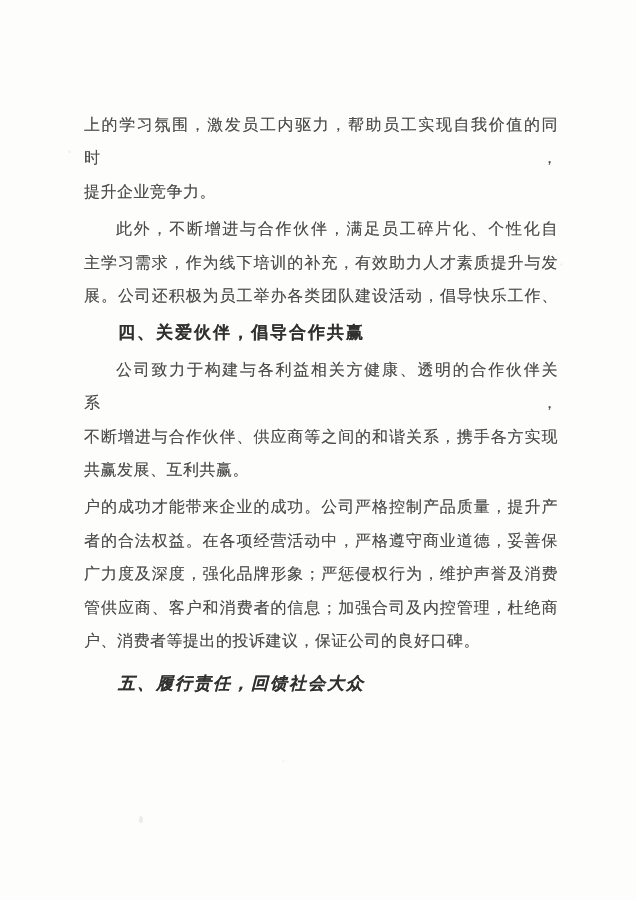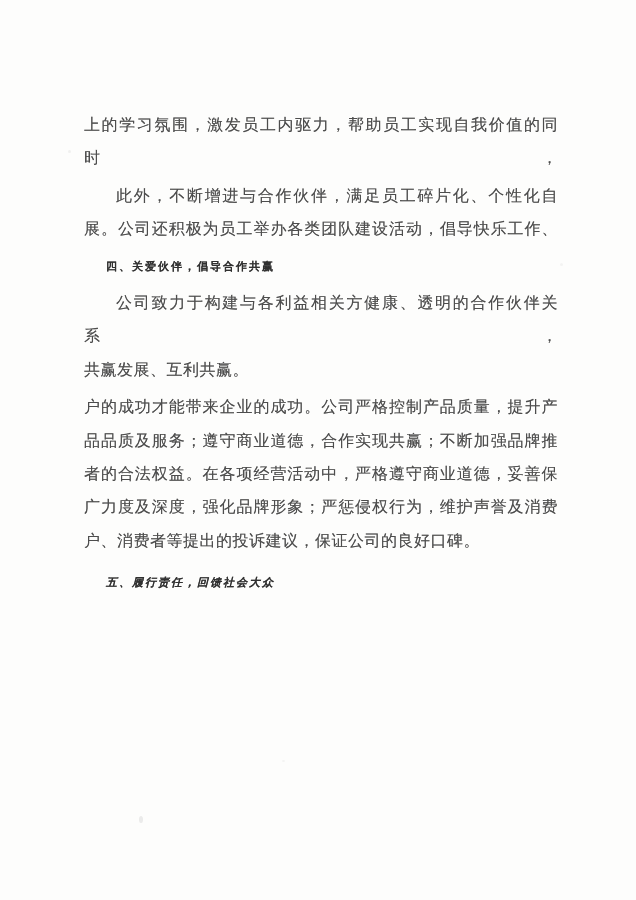--- a/index.html
+++ b/index.html
@@ -49,21 +49,21 @@
   }
   .line.last{
     text-align-last:left;
   }
   .line.indent{
     text-indent:2em;
   }
   .heading-para .line{
     font-weight:bold;
     color:var(--heading-color);
-    font-size:11px;
+    font-size:17px;
     letter-spacing:2px;
     text-align-last:left;
     text-indent:2em;
     text-shadow:0 0 0.5px rgba(40,40,40,0.7);
   }
   .speck{
     position:absolute;
     background:#b9b9b9;
     opacity:0.35;
     border-radius:50%;
@@ -73,37 +73,40 @@
   .speck.s3{left:560px; top:263px; width:3px; height:3px; opacity:0.15;}
   .speck.s4{left:282px; top:760px; width:3px; height:2px; opacity:0.15;}
 </style>
 </head>
 <body>
 
 <div class="page">
   <div class="doc-body">
       <div class="para">
         <div class="line">上的学习氛围，激发员工内驱力，帮助员工实现自我价值的同时，</div>
+        <div class="line last">提升企业竞争力。</div>
       </div>
       <div class="para">
         <div class="line indent">此外，不断增进与合作伙伴，满足员工碎片化、个性化自</div>
+        <div class="line">主学习需求，作为线下培训的补充，有效助力人才素质提升与发</div>
         <div class="line">展。公司还积极为员工举办各类团队建设活动，倡导快乐工作、</div>
       </div>
       <div class="para heading-para">
         <div class="line last">四、关爱伙伴，倡导合作共赢</div>
       </div>
       <div class="para">
         <div class="line indent">公司致力于构建与各利益相关方健康、透明的合作伙伴关系，</div>
+        <div class="line">不断增进与合作伙伴、供应商等之间的和谐关系，携手各方实现</div>
         <div class="line last">共赢发展、互利共赢。</div>
       </div>
       <div class="para">
         <div class="line">户的成功才能带来企业的成功。公司严格控制产品质量，提升产</div>
-        <div class="line">品品质及服务；遵守商业道德，合作实现共赢；不断加强品牌推</div>
         <div class="line">者的合法权益。在各项经营活动中，严格遵守商业道德，妥善保</div>
         <div class="line">广力度及深度，强化品牌形象；严惩侵权行为，维护声誉及消费</div>
+        <div class="line">管供应商、客户和消费者的信息；加强合司及内控管理，杜绝商</div>
         <div class="line last">户、消费者等提出的投诉建议，保证公司的良好口碑。</div>
       </div>
       <div class="para heading-para gap-top">
         <div class="line last">五、履行责任，回馈社会大众</div>
       </div>
     </div>
   <div class="speck s1"></div>
   <div class="speck s2"></div>
   <div class="speck s3"></div>
   <div class="speck s4"></div>

